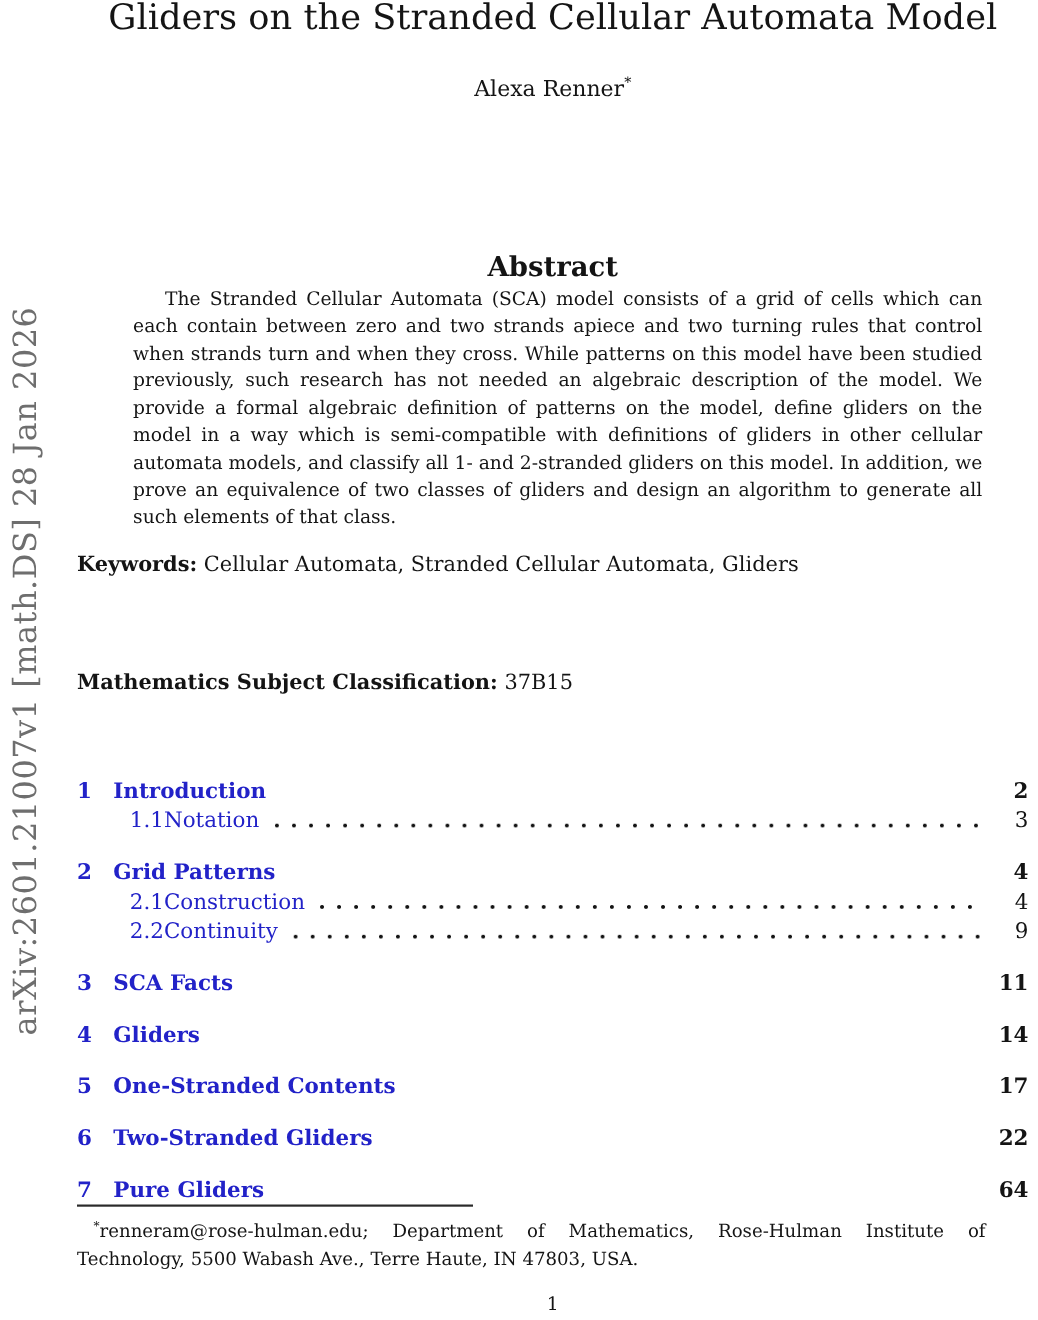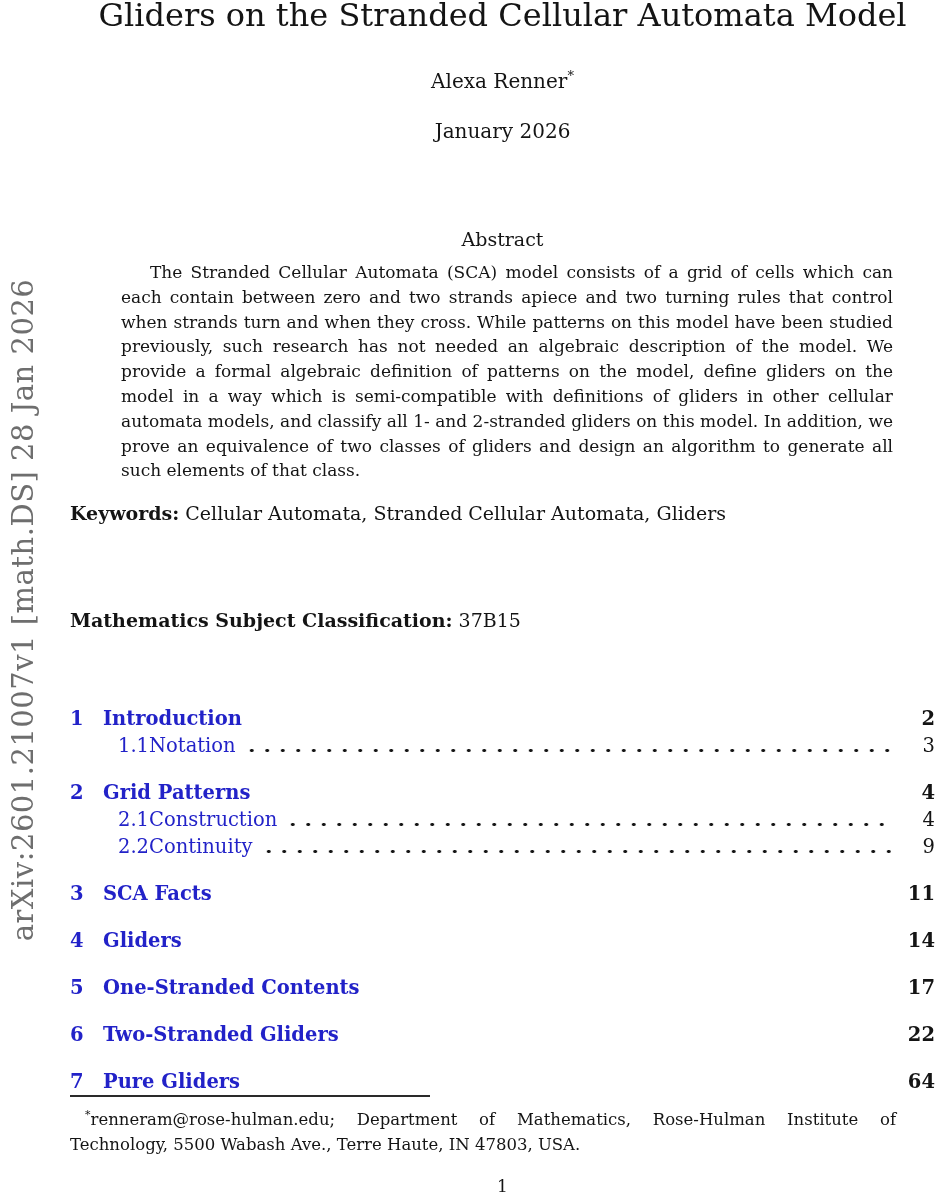--- a/index.html
+++ b/index.html
@@ -13,21 +13,21 @@
     transform:translate(-50%,-50%) rotate(-90deg);
     white-space:nowrap; font-size:29px; letter-spacing:0.5px;
     color:var(--watermark-color,#6e6e6e);
   }
   .block { position:absolute; left:70px; width:865px; margin:0; }
   .centered { text-align:center; }
   .title { top:-5px; font-size:32px; font-weight:normal; line-height:40px; }
   .author { top:68px; font-size:20px; }
   .author sup { font-size:13px; }
   .date { top:119px; font-size:20px; }
-  .abstract-heading { top:228px; font-size:19px; font-weight:normal; }
+  .abstract-heading { top:228px; font-size:25px; font-weight:bold; }
   .abstract-text {
     position:absolute; left:121px; width:772px; top:260px; margin:0;
     font-size:17px; line-height:24.8px; text-align:justify; text-indent:29px;
   }
   .kv { font-size:19px; line-height:26px; }
   .keywords { top:500px; }
   .msc { top:607px; }
   .kv b { font-weight:bold; }
   .contents-heading { top:636px; font-size:31px; font-weight:bold; line-height:44px; }
   .toc { top:708px; font-size:19.5px; }
@@ -63,21 +63,20 @@
 <div class="page">
 
   <div class="watermark">arXiv:2601.21007v1 [math.DS] 28 Jan 2026</div>
 
   <h1 class="block centered title">Gliders on the Stranded Cellular Automata Model</h1>
 
   <div class="block centered author">
     <span>Alexa Renner</span><sup>*</sup>
   </div>
 
-  <div class="block centered date">January 2026</div>
 
   <div class="block centered abstract-heading">Abstract</div>
 
   <p class="abstract-text">The Stranded Cellular Automata (SCA) model consists of a grid of cells which can each contain between zero and two strands apiece and two turning rules that control when strands turn and when they cross. While patterns on this model have been studied previously, such research has not needed an algebraic description of the model. We provide a formal algebraic definition of patterns on the model, define gliders on the model in a way which is semi-compatible with definitions of gliders in other cellular automata models, and classify all 1- and 2-stranded gliders on this model. In addition, we prove an equivalence of two classes of gliders and design an algorithm to generate all such elements of that class.</p>
 
   <p class="block kv keywords"><b>Keywords:</b> <span>Cellular Automata, Stranded Cellular Automata, Gliders</span></p>
 
   <p class="block kv msc"><b>Mathematics Subject Classification:</b> <span>37B15</span></p>
 
 

